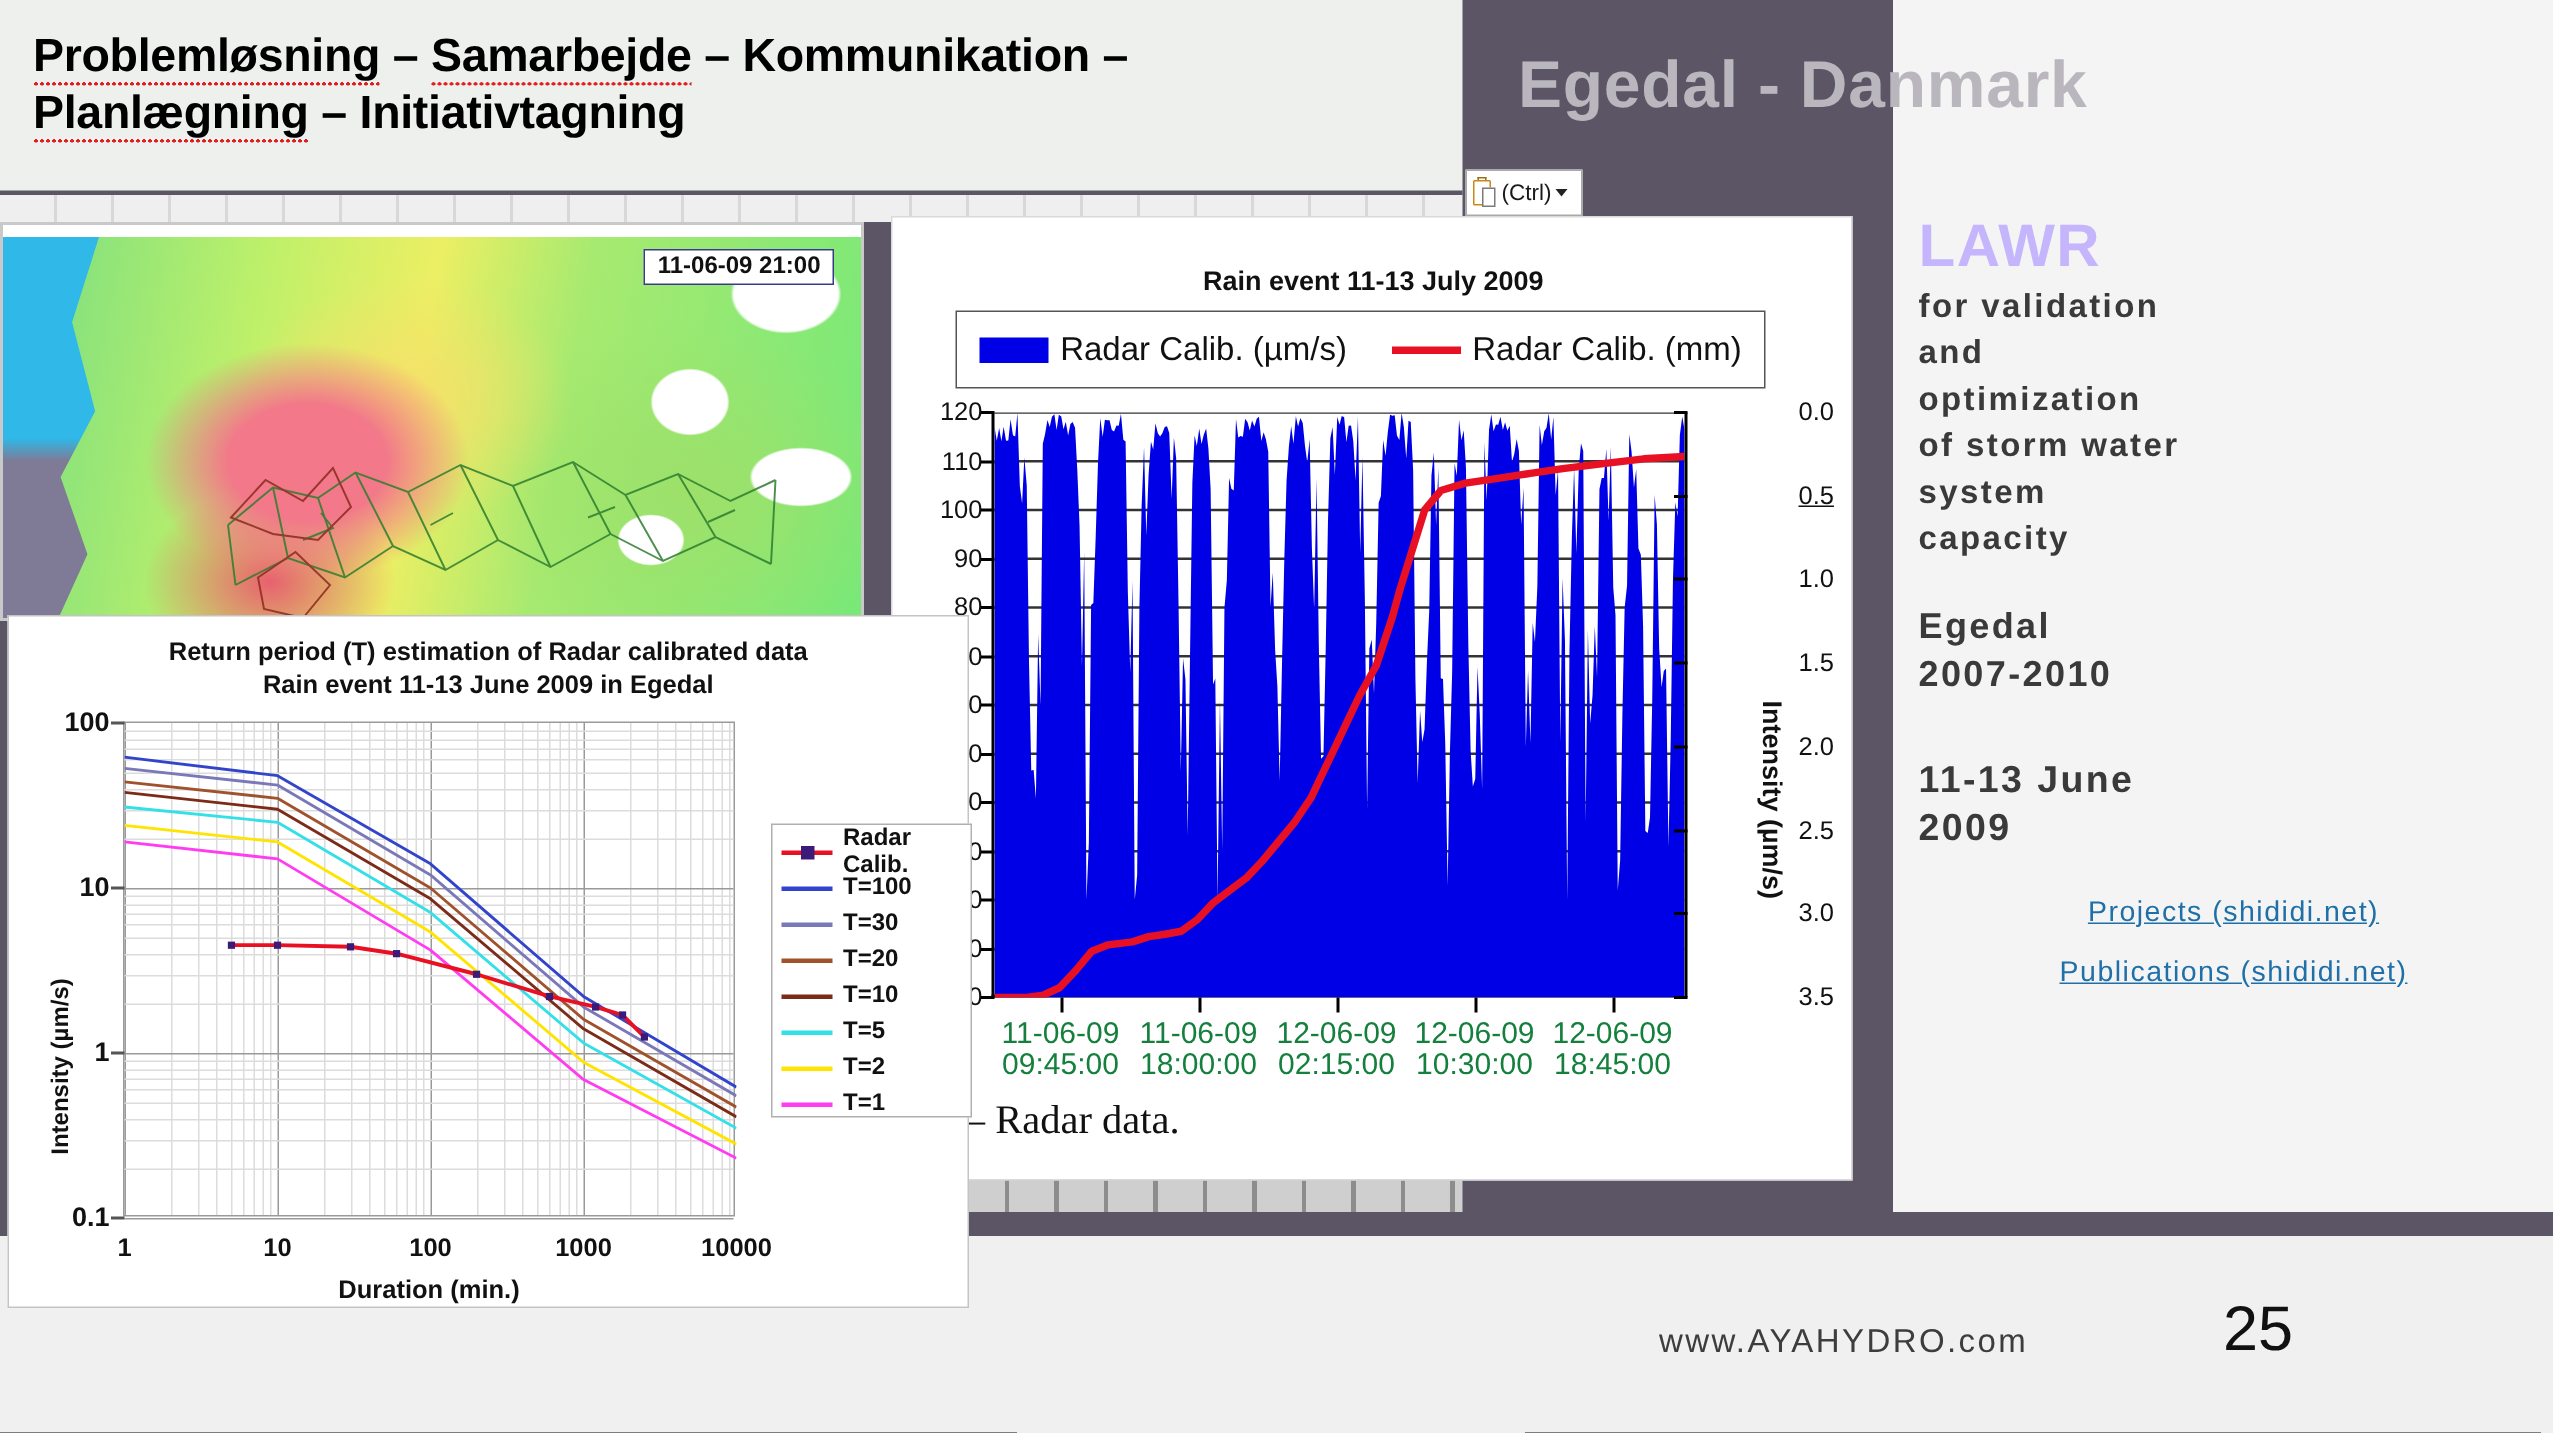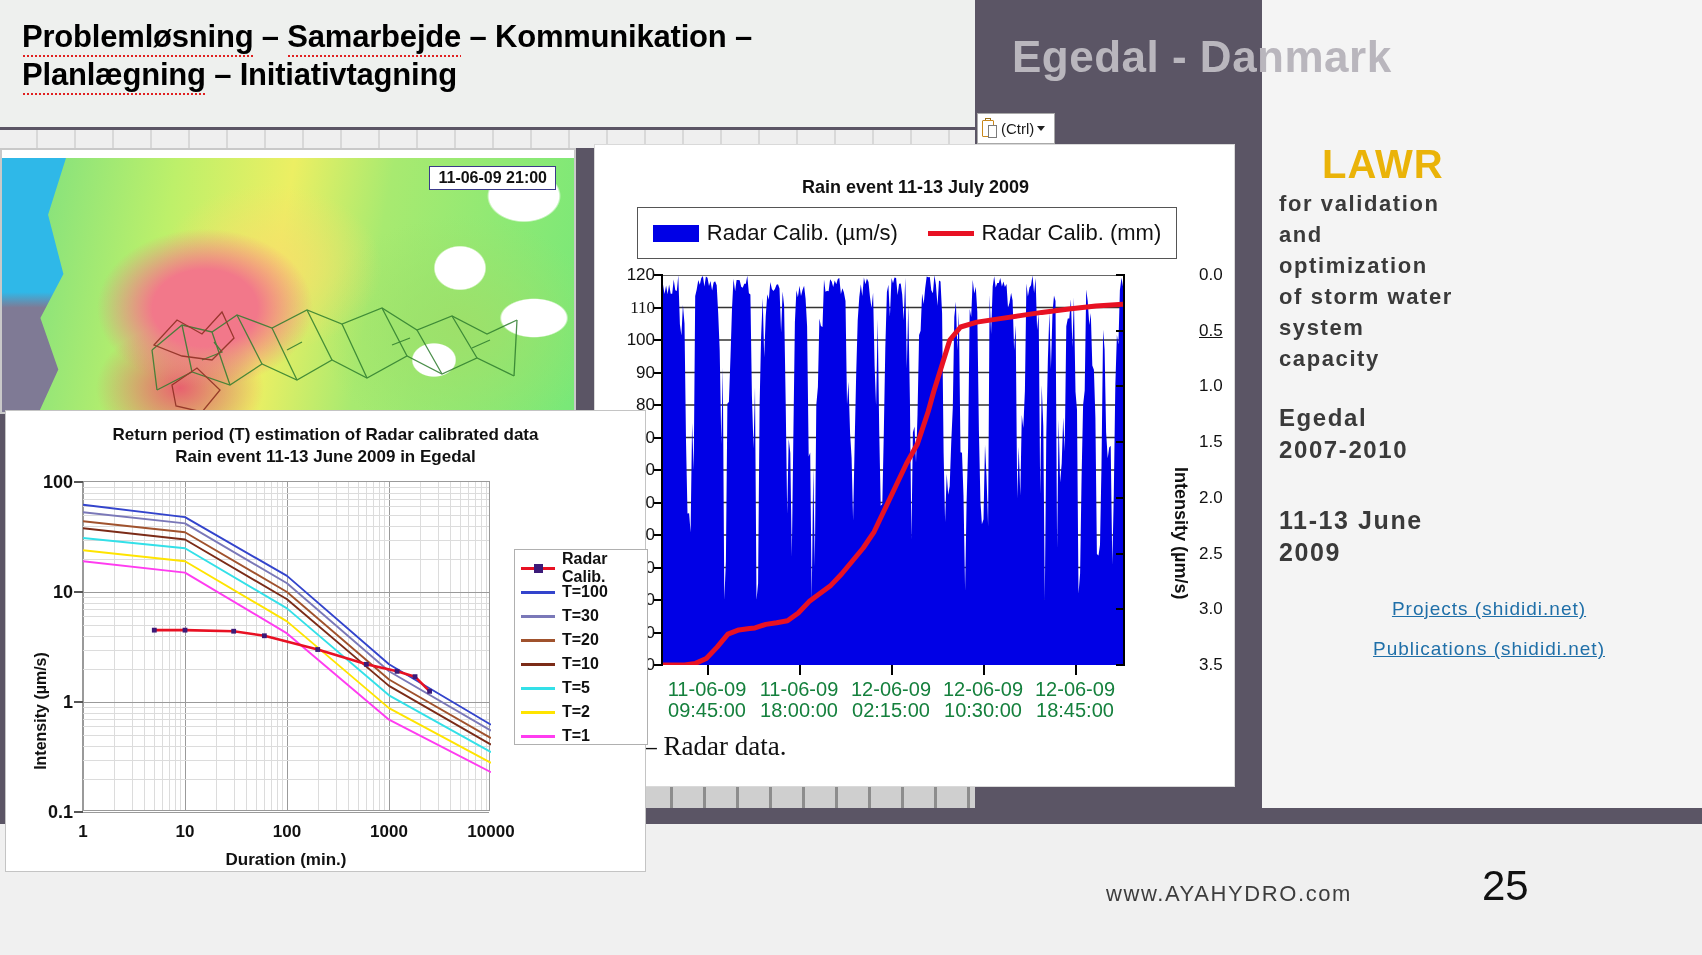--- a/index.html
+++ b/index.html
@@ -230,23 +230,22 @@
   }
   .rp-leg-row { display: flex; align-items: center; gap: 7px; height: 24px; font-size: 16px; font-weight: bold; color: #111; }
   .rp-leg-line { width: 34px; height: 3px; position: relative; flex: 0 0 34px; }
   .rp-leg-line .mk {
     position: absolute; left: 13px; top: -3px; width: 9px; height: 9px; background: #3c1a78;
   }
 
   
   .rp-text { position: absolute; left: 1279px; top: 140px; width: 420px; }
   .lawr-title {
-    font-size: 40px; font-weight: bold; color: #eab308; letter-spacing: 1px;
+    font-size: 40px; font-weight: bold; color: #c4b5fd; letter-spacing: 1px;
     line-height: 48px;
-    margin-left: 43px;
   }
   .lawr-sub {
     font-size: 22px; font-weight: bold; color: #3a3a3a;
     letter-spacing: 1.6px; line-height: 31px;
   }
   .lawr-block { margin-top: 28px; font-size: 24px; font-weight: bold; color: #3a3a3a; letter-spacing: 1.6px; line-height: 32px; }
   .lawr-date { margin-top: 38px; font-size: 25px; font-weight: bold; color: #3a3a3a; letter-spacing: 1.6px; line-height: 32px; }
   .links { margin-top: 30px; text-align: center; }
   .links a {
     display: block; color: #1f6fa8; text-decoration: underline;
@@ -359,21 +358,21 @@
               <div class="ylab-left" style="top: 195px;">60</div>
               <div style="position: absolute; left: -9px; width: 9px; height: 2px; background: rgb(0, 0, 0); top: 194px;"></div>
               <div class="ylab-left" style="top: 162.5px;">70</div>
               <div style="position: absolute; left: -9px; width: 9px; height: 2px; background: rgb(0, 0, 0); top: 161.5px;"></div>
               <div class="ylab-left" style="top: 130px;">80</div>
               <div style="position: absolute; left: -9px; width: 9px; height: 2px; background: rgb(0, 0, 0); top: 129px;"></div>
               <div class="ylab-left" style="top: 97.5px;">90</div>
               <div style="position: absolute; left: -9px; width: 9px; height: 2px; background: rgb(0, 0, 0); top: 96.5px;"></div>
               <div class="ylab-left" style="top: 65px;">100</div>
               <div style="position: absolute; left: -9px; width: 9px; height: 2px; background: rgb(0, 0, 0); top: 64px;"></div>
-              <div class="ylab-left" style="top: 32.5px; font-family: Liberation Serif, serif;">110</div>
+              <div class="ylab-left" style="top: 32.5px;">110</div>
               <div style="position: absolute; left: -9px; width: 9px; height: 2px; background: rgb(0, 0, 0); top: 31.5px;"></div>
               <div class="ylab-left" style="top: 0px;">120</div>
               <div style="position: absolute; left: -9px; width: 9px; height: 2px; background: rgb(0, 0, 0); top: -1px;"></div>
             </div>
         </div>
         <div class="right-axis">
           <div id="rain-ylabels-right">
               <div class="ylab-right" style="top: 0px;">0.0</div>
               <div class="tick" style="top: -1px;"></div>
               <div class="ylab-right" style="top: 55.7143px; text-decoration: underline;">0.5</div>

